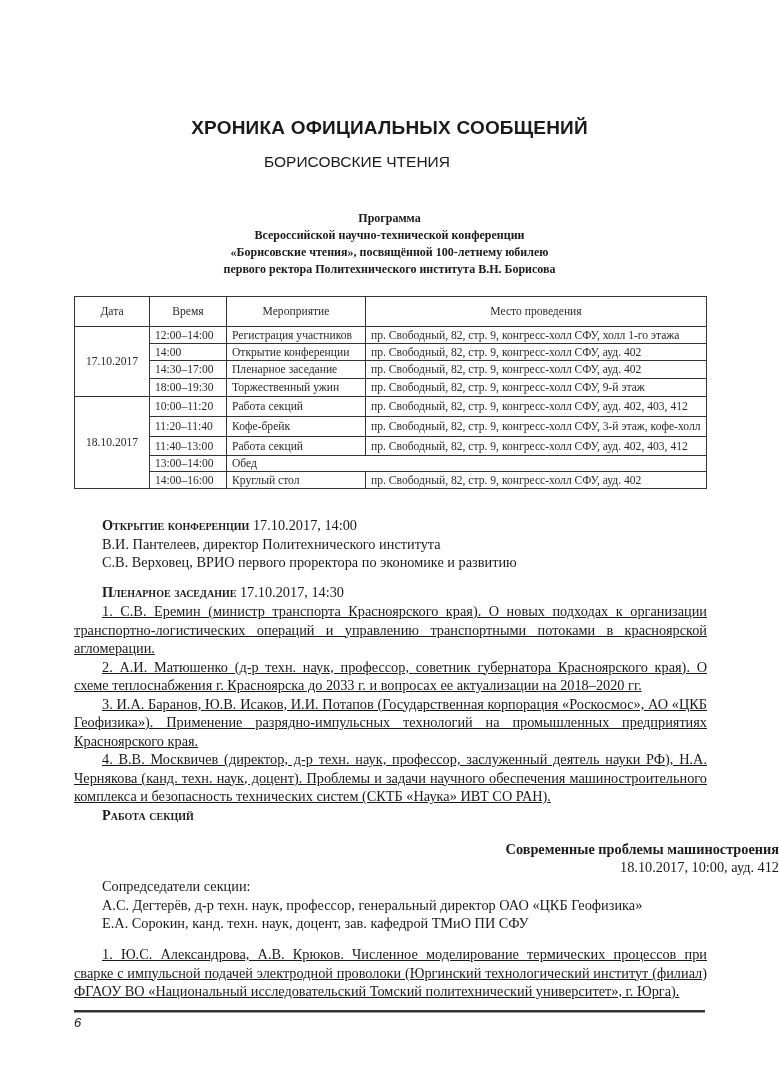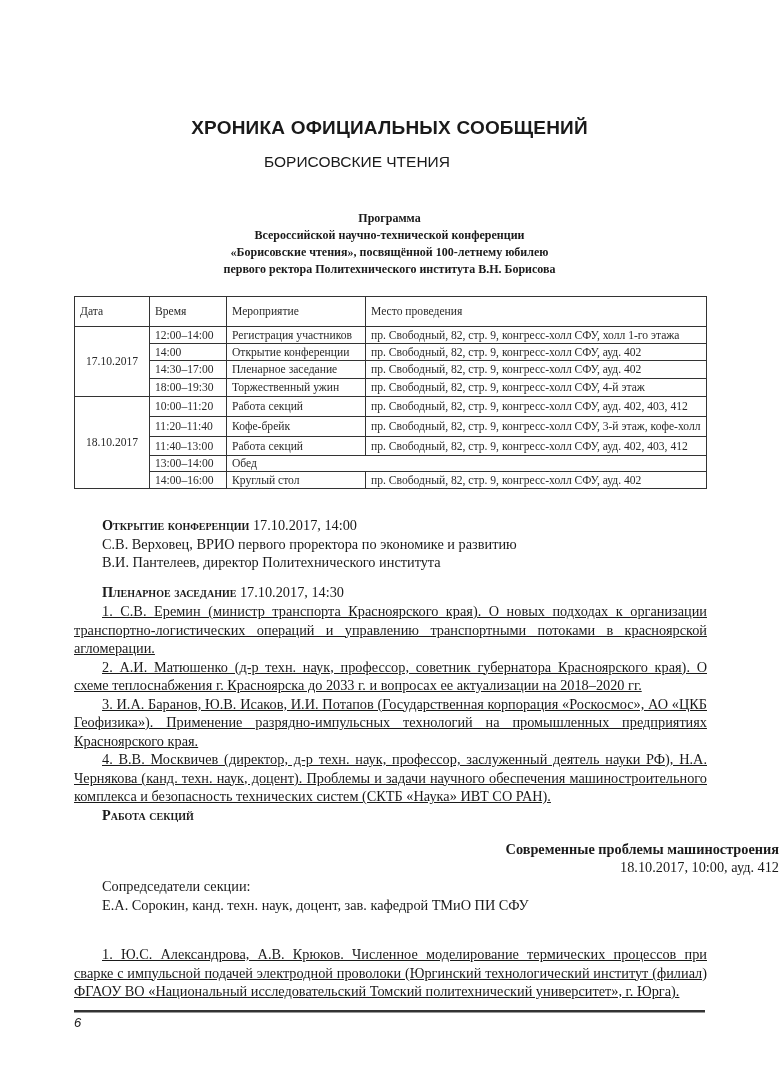--- a/index.html
+++ b/index.html
@@ -7,21 +7,21 @@
          font-family:"Liberation Serif", serif; }
   .abs { position:absolute; }
   .h1 { left:0; width:779px; top:117px; text-align:center; font-family:"Liberation Sans", sans-serif;
         font-weight:bold; font-size:19px; letter-spacing:0.2px; }
   .h2 { left:0; width:714px; top:153px; text-align:center; font-family:"Liberation Sans", sans-serif;
         font-size:15.5px; }
   .prog { left:0; width:779px; top:210px; text-align:center; font-weight:bold; font-size:12px; line-height:17px; }
   table.sched { position:absolute; left:74px; top:296px; width:633px; border-collapse:collapse;
                 font-size:11.6px; color:#2a2a2a; }
   table.sched td, table.sched th { border:1px solid #333; padding:0 5px; white-space:nowrap; font-weight:normal; }
-  table.sched th { height:29px; text-align:left; }
+  table.sched th { height:29px; text-align:center; }
   table.sched td.date { text-align:center; }
   .para { left:102px; font-size:14.3px; line-height:18.5px; }
   .sc { font-variant:small-caps; font-weight:bold; }
   .body { left:74px; width:633px; font-size:14.3px; line-height:18.5px; text-align:justify; text-align-last:left;text-decoration:underline; }
   .body p { margin:0; text-indent:28px; }
   .center { left:0; width:779px; text-align:right; font-size:14.3px; line-height:18px; }
   .rule { left:74px; width:631px; top:1010px; height:2px; background:#333; border-bottom:1px solid #999; }
   .pnum { left:74px; top:1015px; font-family:"Liberation Sans", sans-serif; font-style:italic; font-size:13px; }
 </style>
 </head>
@@ -65,21 +65,21 @@
       <td>пр. Свободный, 82, стр. 9, конгресс-холл СФУ, ауд. 402</td>
     </tr>
     <tr style="height:18px">
       <td>14:30–17:00</td>
       <td>Пленарное заседание</td>
       <td>пр. Свободный, 82, стр. 9, конгресс-холл СФУ, ауд. 402</td>
     </tr>
     <tr style="height:18px">
       <td>18:00–19:30</td>
       <td>Торжественный ужин</td>
-      <td>пр. Свободный, 82, стр. 9, конгресс-холл СФУ,  4-й этаж</td>
+      <td>пр. Свободный, 82, стр. 9, конгресс-холл СФУ,  9-й этаж</td>
     </tr>
     <tr style="height:20px">
       <td class="date" rowspan="5">18.10.2017</td>
       <td>10:00–11:20</td>
       <td>Работа секций</td>
       <td>пр. Свободный, 82, стр. 9, конгресс-холл СФУ, ауд. 402, 403, 412</td>
     </tr>
     <tr style="height:20px">
       <td>11:20–11:40</td>
       <td>Кофе-брейк</td>
@@ -97,22 +97,22 @@
     <tr style="height:17px">
       <td>14:00–16:00</td>
       <td>Круглый стол</td>
       <td>пр. Свободный, 82, стр. 9, конгресс-холл СФУ,  ауд. 402</td>
     </tr>
   </tbody>
 </table>
 
 <div class="abs para" style="top:516px;">
   <div><span class="sc">Открытие конференции</span> <span>17.10.2017, 14:00</span></div>
+  <div>В.И. Пантелеев, директор Политехнического института</div>
   <div>С.В. Верховец, ВРИО первого проректора по экономике и развитию</div>
-  <div>В.И. Пантелеев, директор Политехнического института</div>
 </div>
 
 <div class="abs para" style="top:583px;">
   <span class="sc">Пленарное заседание</span> <span>17.10.2017, 14:30</span>
 </div>
 
 <div class="abs body" style="top:602px;">
   <p>1. С.В. Еремин (министр транспорта Красноярского края). О новых подходах к организации транспортно-логистических операций и управлению транспортными потоками в красноярской агломерации.</p>
   <p>2. А.И. Матюшенко (д-р техн. наук, профессор, советник губернатора Красноярского края). О схеме теплоснабжения г. Красноярска до 2033 г. и вопросах ее актуализации на 2018–2020 гг.</p>
   <p>3. И.А. Баранов, Ю.В. Исаков, И.И. Потапов (Государственная корпорация «Роскосмос», АО «ЦКБ Геофизика»). Применение разрядно-импульсных технологий на промышленных предприятиях Красноярского края.</p>
@@ -121,20 +121,21 @@
 
 <div class="abs para" style="top:806px;">
   <span class="sc">Работа секций</span>
 </div>
 
 <div class="abs center" style="top:840px; font-weight:bold;">Современные проблемы машиностроения</div>
 <div class="abs center" style="top:858px;">18.10.2017, 10:00, ауд. 412</div>
 
 <div class="abs para" style="top:877px;">
   <div>Сопредседатели секции:</div>
+  <div>А.С. Дегтерёв, д-р техн. наук, профессор, генеральный директор ОАО «ЦКБ Геофизика»</div>
   <div>Е.А. Сорокин, канд. техн. наук, доцент, зав. кафедрой ТМиО ПИ СФУ</div>
 </div>
 
 <div class="abs body" style="top:945px;">
   <p>1.  Ю.С. Александрова, А.В. Крюков. Численное моделирование термических процессов при сварке с импульсной подачей электродной проволоки (Юргинский технологический институт (филиал) ФГАОУ ВО «Национальный исследовательский Томский политехнический университет», г. Юрга).</p>
 </div>
 
 <div class="abs rule"></div>
 <div class="abs pnum">6</div>
 

